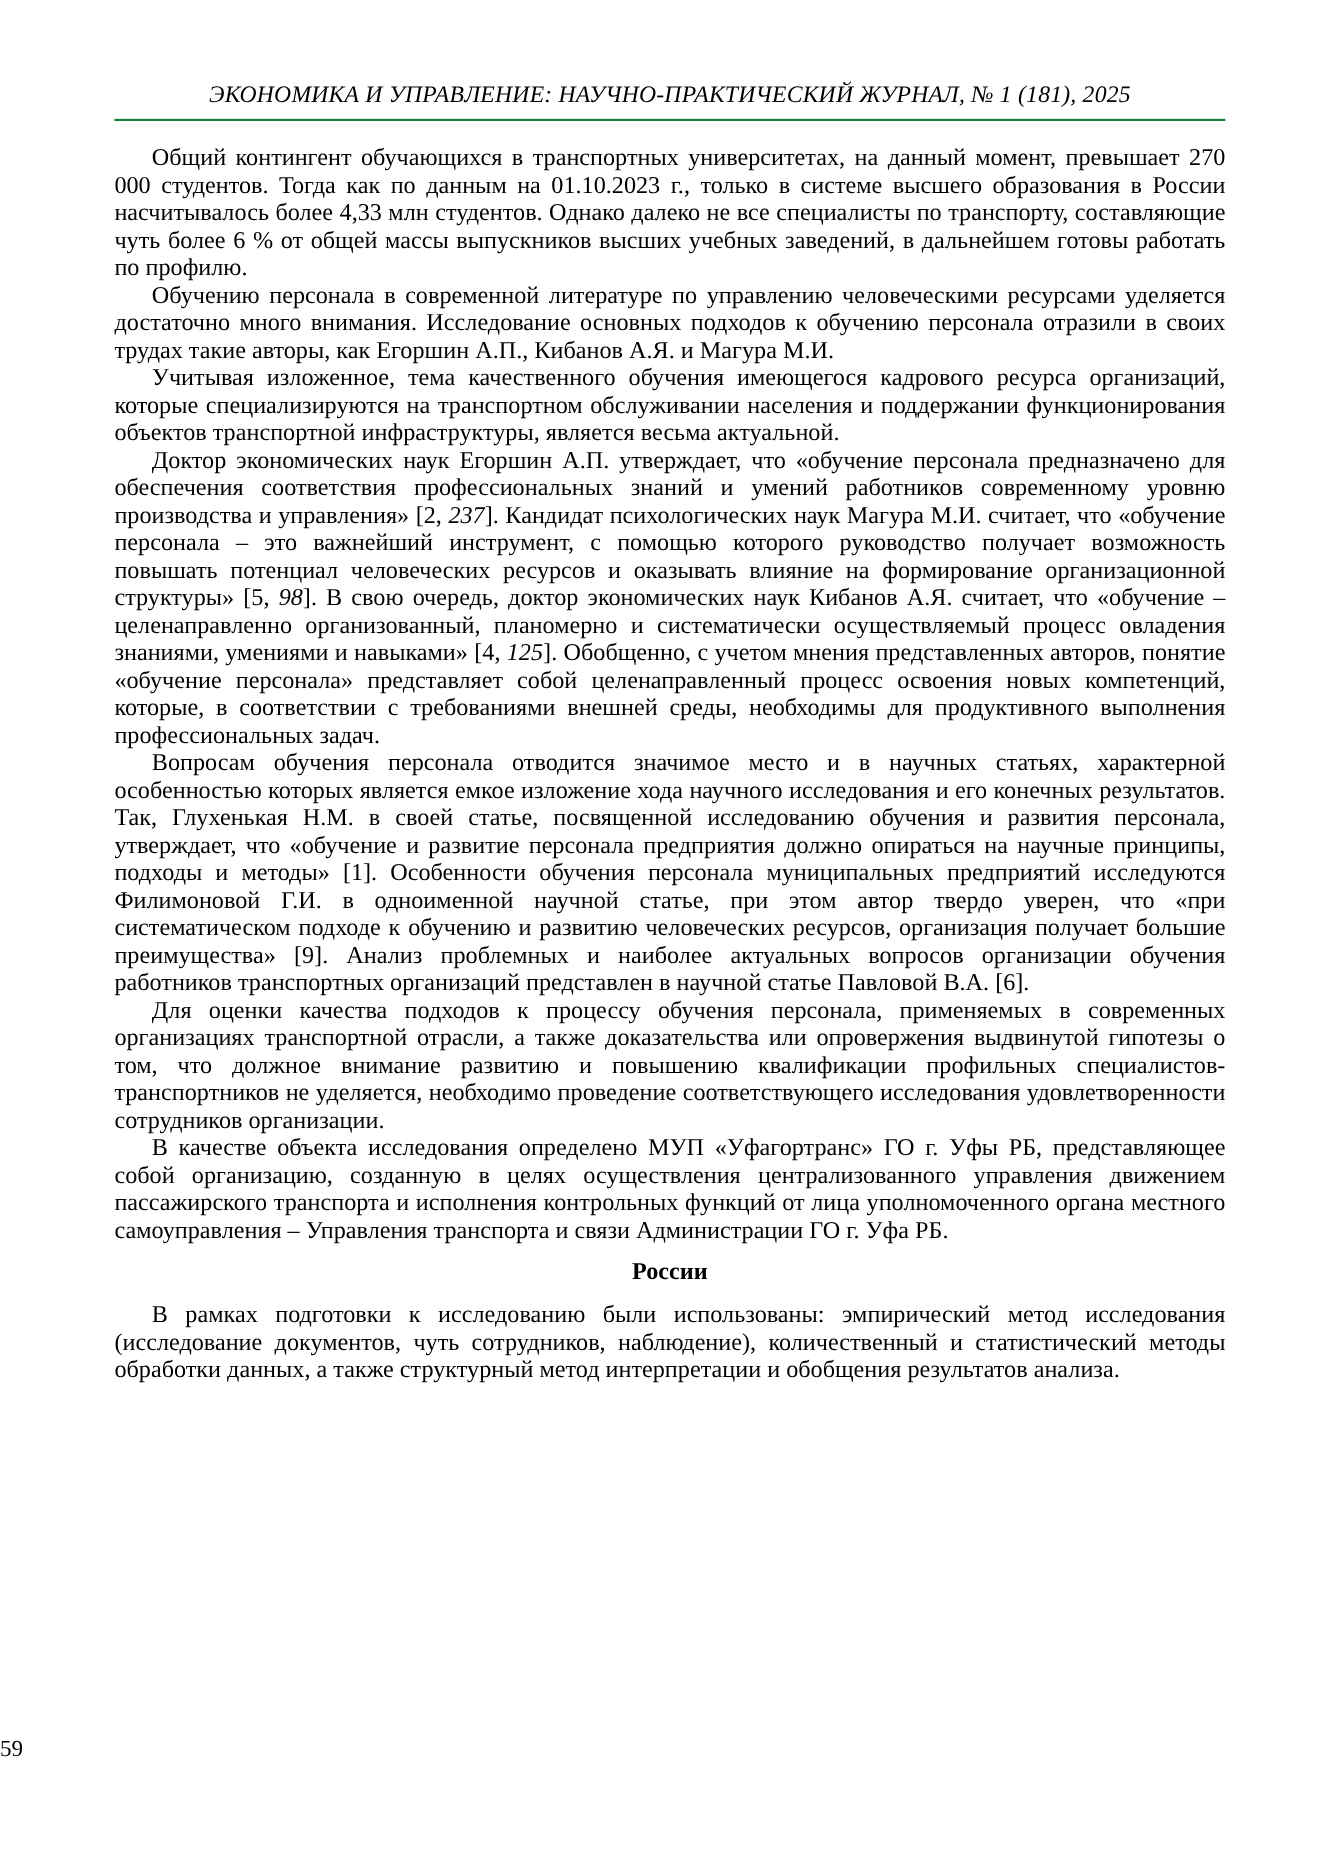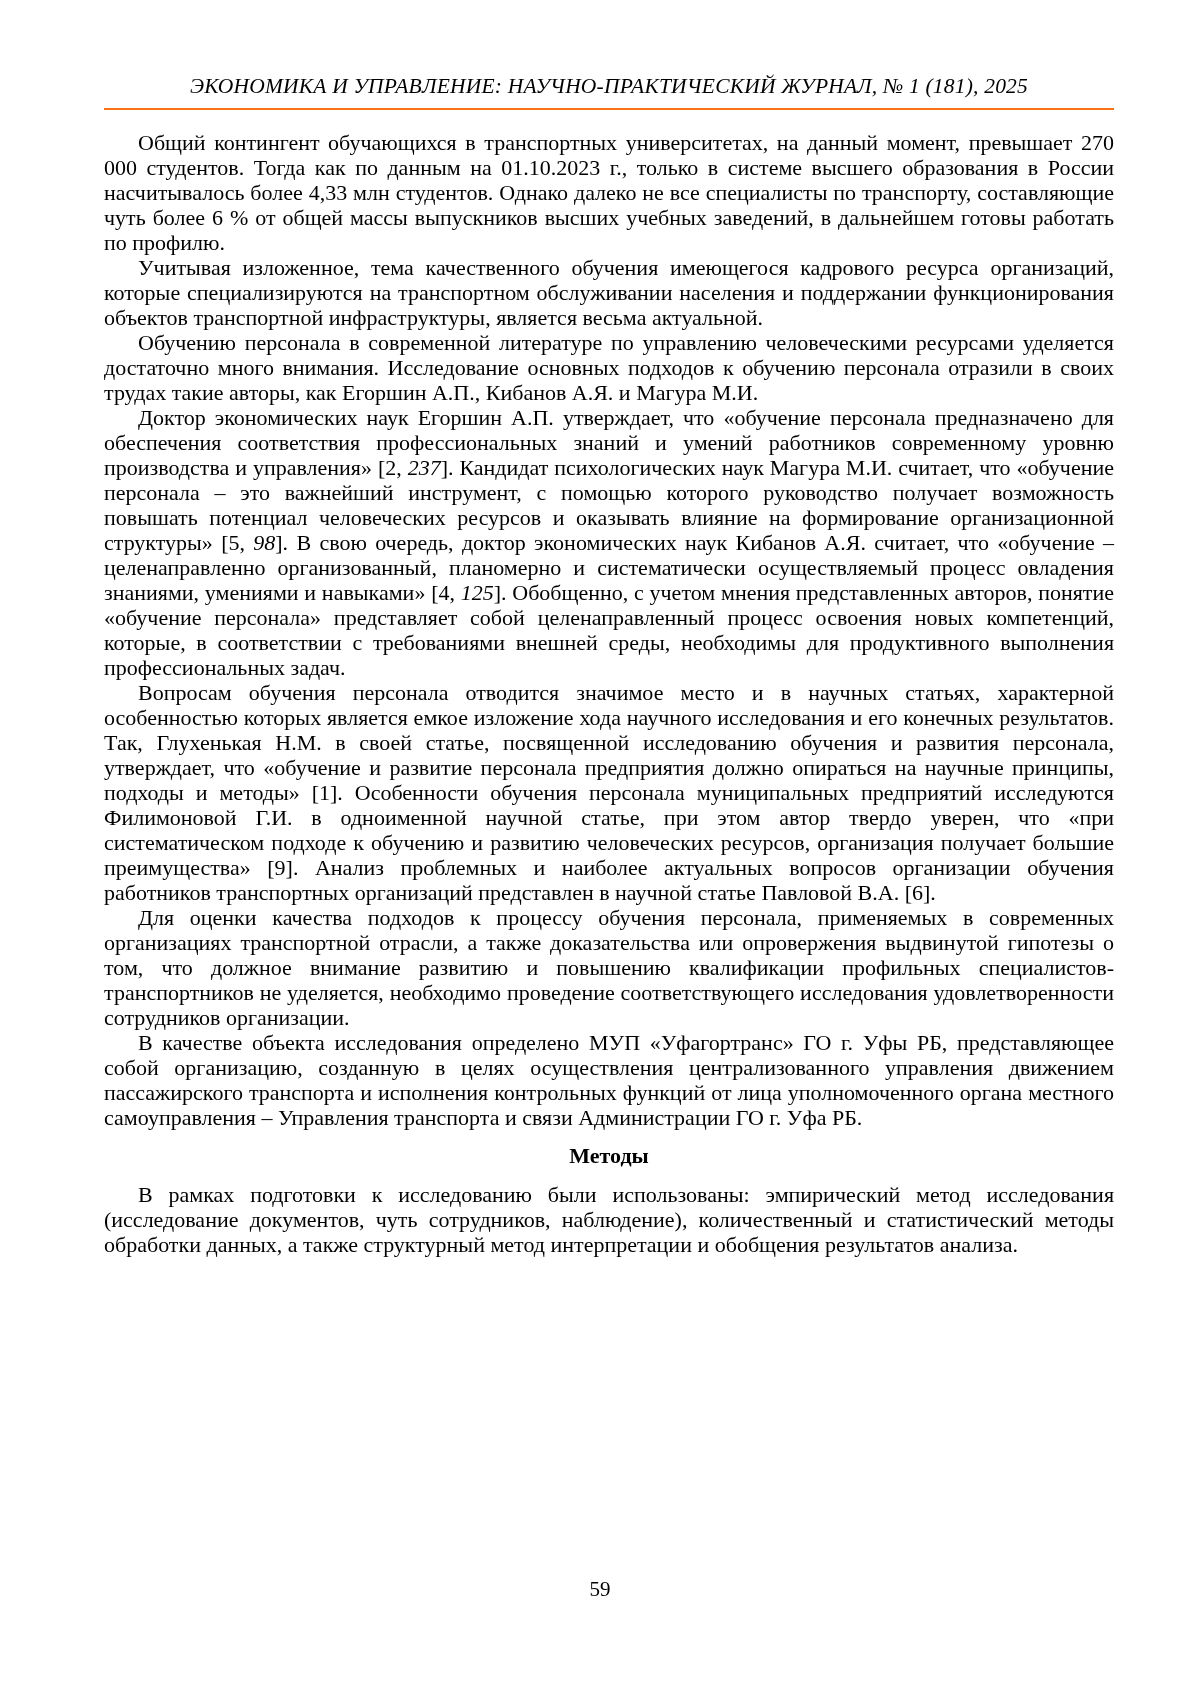--- a/index.html
+++ b/index.html
@@ -13,21 +13,21 @@
     height: 1698px;
     background: #ffffff;
     color: #000000;
     font-family: "Liberation Serif", "DejaVu Serif", serif;
     overflow: hidden;
   }
   .header {
     margin: 0 86px 0 104px;
     padding-top: 74px;
     padding-bottom: 9px;
-    border-bottom: 2px solid #f97316;
+    border-bottom: 2px solid #15803d;
     text-align: center;
     font-style: italic;
     font-size: 21.5px;
     letter-spacing: 0.2px;
     white-space: nowrap;
   }
   .content {
     margin: 20px 86px 0 104px;
     font-size: 22px;
     line-height: 25px;
@@ -48,36 +48,35 @@
     font-size: 22px;
   }
   .it {
     font-style: italic;
   }
   .pageno {
     position: absolute;
     left: 0;
     right: 0;
     bottom: 96px;
-    text-align: center;
     font-size: 21px;
   }
 </style>
 </head>
 <body>
 
 <div class="page">
   <div class="header">
     <span>ЭКОНОМИКА И УПРАВЛЕНИЕ: НАУЧНО-ПРАКТИЧЕСКИЙ ЖУРНАЛ, № 1 (181), 2025</span>
   </div>
   <div class="content" id="article">
       <p><span>Общий контингент обучающихся в транспортных университетах, на данный момент, превышает 270 000 студентов. Тогда как по данным на 01.10.2023 г., только в системе высшего образования в России насчитывалось более 4,33 млн студентов. Однако далеко не все специалисты по транспорту, составляющие чуть более 6 % от общей массы выпускников высших учебных заведений, в дальнейшем готовы работать по профилю.</span></p>
+      <p><span>Обучению персонала в современной литературе по управлению человеческими ресурсами уделяется достаточно много внимания. Исследование основных подходов к обучению персонала отразили в своих трудах такие авторы, как Егоршин А.П., Кибанов А.Я. и Магура М.И.</span></p>
       <p><span>Учитывая изложенное, тема качественного обучения имеющегося кадрового ресурса организаций, которые специализируются на транспортном обслуживании населения и поддержании функционирования объектов транспортной инфраструктуры, является весьма актуальной.</span></p>
-      <p><span>Обучению персонала в современной литературе по управлению человеческими ресурсами уделяется достаточно много внимания. Исследование основных подходов к обучению персонала отразили в своих трудах такие авторы, как Егоршин А.П., Кибанов А.Я. и Магура М.И.</span></p>
       <p><span>Доктор экономических наук Егоршин А.П. утверждает, что «обучение персонала предназначено для обеспечения соответствия профессиональных знаний и умений работников современному уровню производства и управления» [2, </span><span class="it">237</span><span>]. Кандидат психологических наук Магура М.И. считает, что «обучение персонала – это важнейший инструмент, с помощью которого руководство получает возможность повышать потенциал человеческих ресурсов и оказывать влияние на формирование организационной структуры» [5, </span><span class="it">98</span><span>]. В свою очередь, доктор экономических наук Кибанов А.Я. считает, что «обучение – целенаправленно организованный, планомерно и систематически осуществляемый процесс овладения знаниями, умениями и навыками» [4, </span><span class="it">125</span><span>]. Обобщенно, с учетом мнения представленных авторов, понятие «обучение персонала» представляет собой целенаправленный процесс освоения новых компетенций, которые, в соответствии с требованиями внешней среды, необходимы для продуктивного выполнения профессиональных задач.</span></p>
       <p><span>Вопросам обучения персонала отводится значимое место и в научных статьях, характерной особенностью которых является емкое изложение хода научного исследования и его конечных результатов. Так, Глухенькая Н.М. в своей статье, посвященной исследованию обучения и развития персонала, утверждает, что «обучение и развитие персонала предприятия должно опираться на научные принципы, подходы и методы» [1]. Особенности обучения персонала муниципальных предприятий исследуются Филимоновой Г.И. в одноименной научной статье, при этом автор твердо уверен, что «при систематическом подходе к обучению и развитию человеческих ресурсов, организация получает большие преимущества» [9]. Анализ проблемных и наиболее актуальных вопросов организации обучения работников транспортных организаций представлен в научной статье Павловой В.А. [6].</span></p>
       <p><span>Для оценки качества подходов к процессу обучения персонала, применяемых в современных организациях транспортной отрасли, а также доказательства или опровержения выдвинутой гипотезы о том, что должное внимание развитию и повышению квалификации профильных специалистов-транспортников не уделяется, необходимо проведение соответствующего исследования удовлетворенности сотрудников организации.</span></p>
       <p><span>В качестве объекта исследования определено МУП «Уфагортранс» ГО г. Уфы РБ, представляющее собой организацию, созданную в целях осуществления централизованного управления движением пассажирского транспорта и исполнения контрольных функций от лица уполномоченного органа местного самоуправления – Управления транспорта и связи Администрации ГО г. Уфа РБ.</span></p>
-      <div class="heading">Методы</div>
+      <div class="heading">России</div>
       <p><span>В рамках подготовки к исследованию были использованы: эмпирический метод исследования (исследование документов, чуть сотрудников, наблюдение), количественный и статистический методы обработки данных, а также структурный метод интерпретации и обобщения результатов анализа.</span></p>
     </div>
   <div class="pageno">59</div>
 </div>
 
 </body></html>

